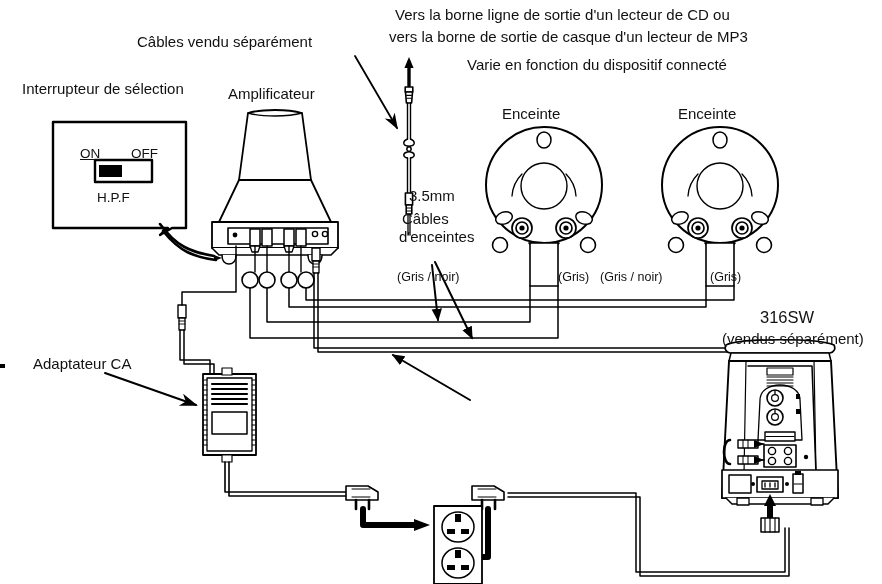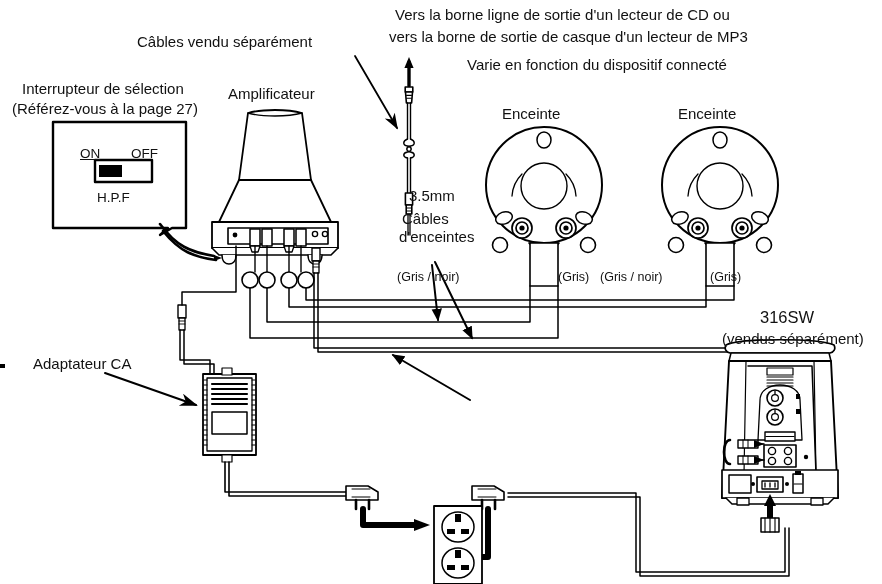--- a/index.html
+++ b/index.html
@@ -343,21 +343,20 @@
 </svg>
 
 <div class="lbl t15" style="left:395px;top:6px;">Vers la borne ligne de sortie d'un lecteur de CD ou</div>
 <div class="lbl t15" style="left:389px;top:28px;">vers la borne de sortie de casque d'un lecteur de MP3</div>
 
 <div class="lbl t15" style="left:137px;top:33px;">Câbles vendu séparément</div>
 
 <div class="lbl t15" style="left:443px;top:56px;margin-left:24px;">Varie en fonction du dispositif connecté</div>
 
 <div class="lbl t15" style="left:22px;top:80px;">Interrupteur de sélection</div>
-<div class="lbl t15" style="left:12px;top:100px;">(Référez-vous à la page 27)</div>
 
 <div class="lbl t15" style="left:228px;top:85px;">Amplificateur</div>
 
 <div class="lbl t13" style="left:80px;top:146px;text-decoration:underline;">ON</div>
 <div class="lbl t13" style="left:131px;top:146px;">OFF</div>
 <div class="lbl t13 bold" style="left:97px;top:190px;">H.P.F</div>
 
 <div class="lbl t15" style="left:502px;top:105px;">Enceinte</div>
 <div class="lbl t15" style="left:678px;top:105px;">Enceinte</div>
 

